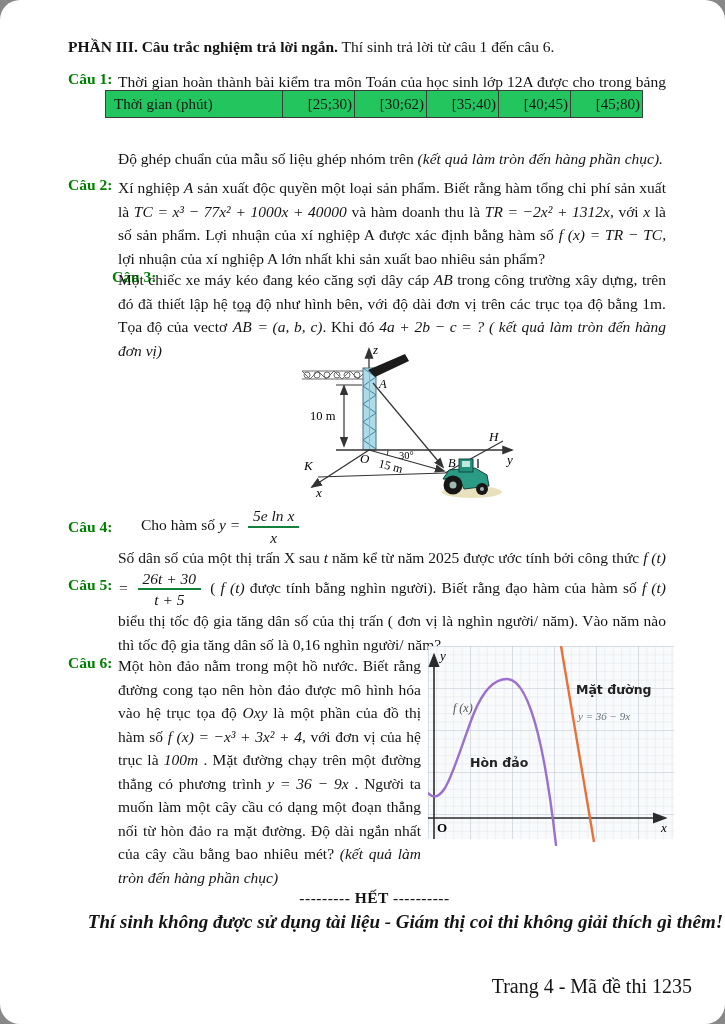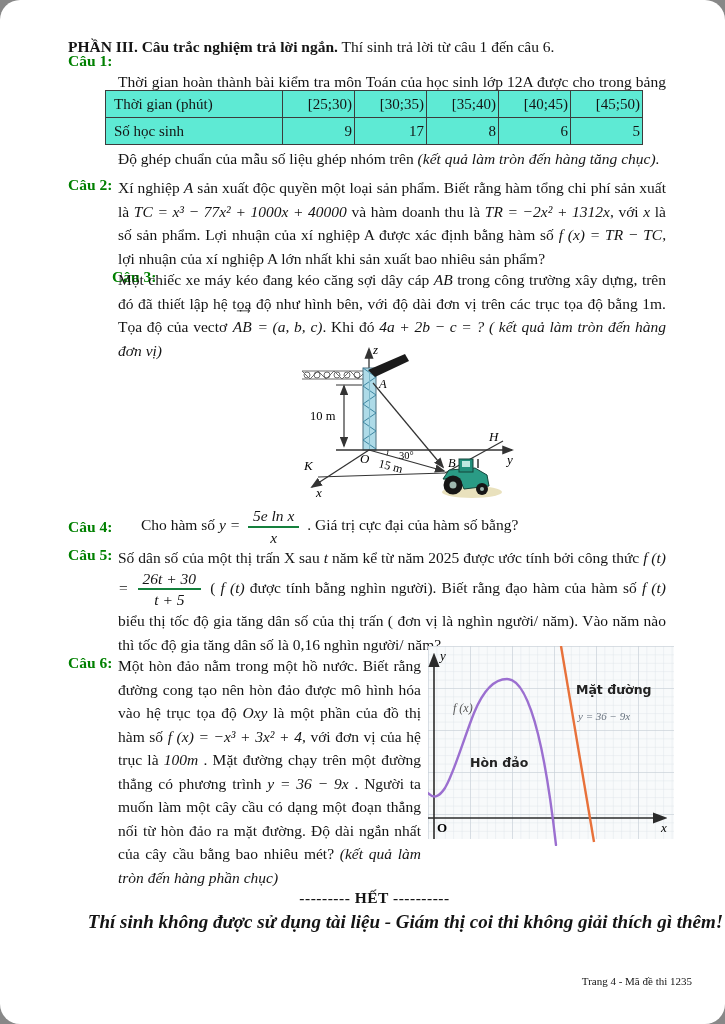--- a/index.html
+++ b/index.html
@@ -9,74 +9,66 @@
     margin:0 auto; overflow:hidden;border-radius:20px;
   }
   .qlabel { position:absolute; left:68px; font-weight:bold; color:#008000; white-space:nowrap; }
   .qbody { position:absolute; left:118px; width:548px; line-height:23.5px; text-align:justify; }
   .narrow { width:303px; }
   .bold { font-weight:bold; }
   .it { font-style:italic; }
   .m { font-style:italic; }
   .header-line { position:absolute; left:68px; top:38px; width:600px; }
   
-  table.stats { position:absolute; left:105px; top:90px; border-collapse:collapse; background:#5eead4; }
+  table.stats { position:absolute; left:105px; top:90px; border-collapse:collapse; background:#22c55e; }
   table.stats td { border:1px solid #3c3c3c; height:26px; font-size:15px; text-align:right; padding:0 2px; }
   table.stats td.c0 { width:166px; text-align:left; padding-left:8px; }
   table.stats td.cv { width:67px; }
   
   .frac { display:inline-block; vertical-align:middle; text-align:center; font-style:italic; margin:0 4px; line-height:1.15; }
   .frac .num { display:block; border-bottom:2px solid #15803d; padding:0 5px 1px; }
   .frac .den { display:block; padding-top:1px; }
   
   .vec { position:relative; display:inline-block; font-style:italic; margin:0 1px; }
   .vec .arr { position:absolute; left:1px; top:-9px; width:100%; text-align:center; font-size:10px; font-style:normal; line-height:10px; }
   
   .fig { position:absolute; }
   .het { position:absolute; top:889px; left:12px; width:100%; text-align:center; font-weight:bold; letter-spacing:.5px; }
   .exam-note { position:absolute; top:911px; left:0; width:100%; text-align:center; font-weight:bold; font-style:italic; font-size:19px;margin-left:43px; }
-  .page-footer { position:absolute; top:975px; right:33px; font-size:11px; }
+  .page-footer { position:absolute; top:975px; right:33px; font-size:20px; }
   svg text { font-family:"Liberation Serif", serif; }
   .svg-it { font-style:italic; }
   .svg-bold-sans { font-family:"DejaVu Sans", sans-serif; font-weight:bold; }
 </style>
 </head>
 <body>
 
 <div class="page">
 
   <div class="header-line">
     <span class="bold">PHẦN III. Câu trắc nghiệm trả lời ngắn.</span><span> Thí sinh trả lời từ câu 1 đến câu 6.</span>
   </div>
 
-  <div class="qlabel" style="top:52px;">Câu 1:</div>
+  <div class="qlabel" style="top:70px;">Câu 1:</div>
   <div class="qbody" style="top:70px;">Thời gian hoàn thành bài kiểm tra môn Toán của học sinh lớp 12A được cho trong bảng sau:</div>
 
   <table class="stats">
     <tbody>
         <tr>
       <td class="c0">Thời gian (phút)</td>
       <td class="cv">[25;30)</td>
-      <td class="cv">[30;35)</td>
+      <td class="cv">[30;62)</td>
       <td class="cv">[35;40)</td>
       <td class="cv">[40;45)</td>
-      <td class="cv">[45;50)</td>
-    </tr>
-    <tr>
-      <td class="c0">Số học sinh</td>
-      <td class="cv">9</td>
-      <td class="cv">17</td>
-      <td class="cv">8</td>
-      <td class="cv">6</td>
-      <td class="cv">5</td>
+      <td class="cv">[45;80)</td>
     </tr>
   </tbody>
     </table>
 
-  <div class="qbody" style="top:147px;"><span>Độ ghép chuẩn của mẫu số liệu ghép nhóm trên </span><span class="it">(kết quả làm tròn đến hàng tăng chục).</span></div>
+  <div class="qbody" style="top:147px;"><span>Độ ghép chuẩn của mẫu số liệu ghép nhóm trên </span><span class="it">(kết quả làm tròn đến hàng phần chục).</span></div>
 
   <div class="qlabel" style="top:176px;">Câu 2:</div>
   <div class="qbody" style="top:176px;"><span>Xí nghiệp </span><span class="m">A</span><span> sản xuất độc quyền một loại sản phẩm. Biết rằng hàm tổng chi phí sản xuất là </span><span class="m">TC = x³ − 77x² + 1000x + 40000</span><span>  và hàm doanh thu là </span><span class="m">TR = −2x² + 1312x</span><span>, với </span><span class="m">x</span><span> là số sản phẩm. Lợi nhuận của xí nghiệp A được xác định bằng hàm số </span><span class="m">f (x) = TR − TC</span><span>, lợi nhuận của xí nghiệp A lớn nhất khi sản xuất bao nhiêu sản phẩm?</span></div>
 
   <div class="qlabel" style="top:268px;margin-left:44px;">Câu 3:</div>
   <div class="qbody" style="top:268px;"><span>Một chiếc xe máy kéo đang kéo căng sợi dây cáp </span><span class="m">AB</span><span> trong công trường xây dựng, trên đó đã thiết lập hệ tọa độ như hình bên, với độ dài đơn vị trên các trục tọa độ bằng 1m. Tọa độ của vectơ </span><span class="vec"><span class="arr">⟶</span><span>AB</span></span><span class="m"> = (a, b, c)</span><span>. Khi đó </span><span class="m">4a + 2b − c = ?</span><span>  </span><span class="it">( kết quả làm tròn đến hàng đơn vị)</span></div>
 
   <svg class="fig" style="left:296px; top:338px;" width="230" height="165" viewBox="0 0 230 165">
     <defs>
       <marker id="ah1" markerWidth="9" markerHeight="7" refX="7.5" refY="3.5" orient="auto-start-reverse">
@@ -141,23 +133,23 @@
     <text x="103" y="121" font-size="10.5">30°</text>
     <text x="82" y="129" font-size="12" transform="rotate(14 82 129)">15 m</text>
     <text x="8" y="132" font-size="13" class="svg-it">K</text>
     <text x="20" y="159" font-size="13" class="svg-it">x</text>
     <text x="211" y="126" font-size="13" class="svg-it">y</text>
     <text x="193" y="103" font-size="13" class="svg-it">H</text>
     <text x="152" y="129" font-size="12.5" class="svg-it">B</text>
   </svg>
 
   <div class="qlabel" style="top:518px;">Câu 4:</div>
-  <div class="qbody" style="top:507px;margin-left:23px;"><span>Cho hàm số </span><span class="m">y = </span><span class="frac"><span class="num">5e ln x</span><span class="den">x</span></span><span> . Giá trị cực đại của hàm số bằng?</span></div>
+  <div class="qbody" style="top:507px;margin-left:23px;"><span>Cho hàm số </span><span class="m">y = </span><span class="frac"><span class="num">5e ln x</span><span class="den">x</span></span></div>
 
-  <div class="qlabel" style="top:546px;">Câu 5:</div>
+  <div class="qlabel" style="top:576px;">Câu 5:</div>
   <div class="qbody" style="top:546px;"><span>Số dân số của một thị trấn X sau </span><span class="m">t</span><span> năm kể từ năm 2025 được ước tính bởi công thức </span><span class="m">f (t) = </span><span class="frac"><span class="num">26t + 30</span><span class="den">t + 5</span></span><span> ( </span><span class="m">f (t)</span><span> được tính bằng nghìn người). Biết rằng đạo hàm của hàm số </span><span class="m">f (t)</span><span> biểu thị tốc độ gia tăng dân số của thị trấn ( đơn vị là nghìn người/ năm). Vào năm nào thì tốc độ gia tăng dân số là 0,16 nghìn người/ năm?</span></div>
 
   <div class="qlabel" style="top:654px;">Câu 6:</div>
   <div class="qbody narrow" style="top:654px;"><span>Một hòn đảo nằm trong một hồ nước. Biết rằng đường cong tạo nên hòn đảo được mô hình hóa vào hệ trục tọa độ </span><span class="m">Oxy</span><span> là một phần của đồ thị hàm số </span><span class="m">f (x) = −x³ + 3x² + 4</span><span>,  với đơn vị của hệ trục là </span><span class="m">100m</span><span> . Mặt đường chạy trên một đường thẳng có phương trình </span><span class="m">y = 36 − 9x</span><span> . Người ta muốn làm một cây cầu có dạng một đoạn thẳng nối từ hòn đảo ra mặt đường. Độ dài ngắn nhất của cây cầu bằng bao nhiêu mét? </span><span class="it">(kết quả làm tròn đến hàng phần chục)</span></div>
 
   <svg class="fig" style="left:428px; top:646px;" width="250" height="200" viewBox="0 0 250 200">
     <defs>
       <marker id="ah2" markerWidth="9" markerHeight="7" refX="7.5" refY="3.5" orient="auto">
         <path d="M0,0 L9,3.5 L0,7 Z" fill="#2b2b2b"></path>
       </marker>

